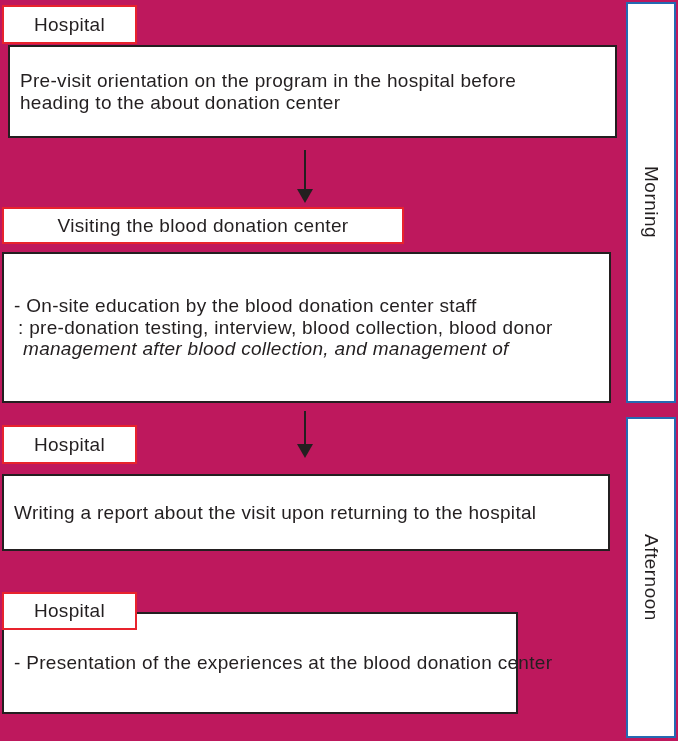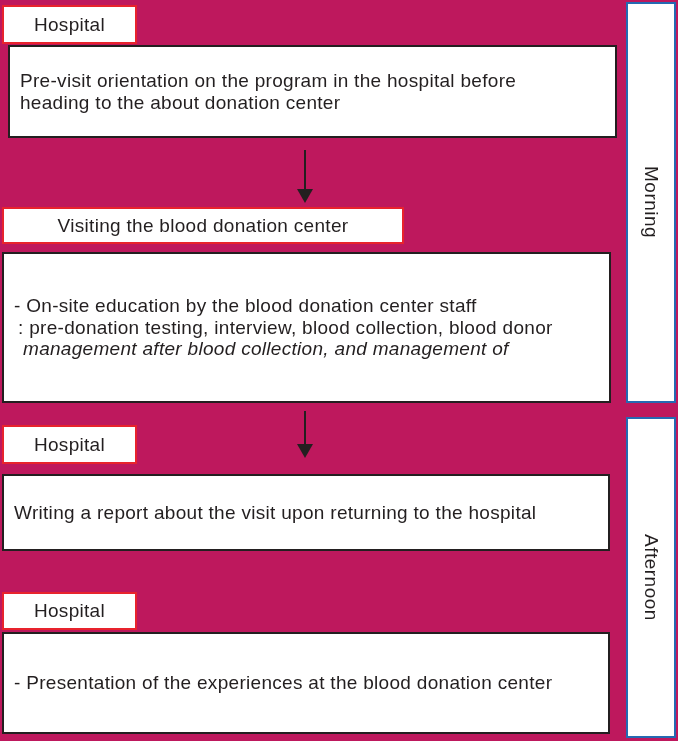--- a/index.html
+++ b/index.html
@@ -26,21 +26,21 @@
     display:flex; flex-direction:column; justify-content:center;
     padding:4px 8px 4px 10px; font-size:19px; line-height:21.5px;
     letter-spacing:0.3px;
   }
   .box .ln { white-space:nowrap; }
   .ind-a { margin-left:4px; }
   .ind-b { margin-left:9px;font-style:italic; }
   .box1 { left:8px; top:45px;  width:609px; height:93px;  }
   .box2 { left:2px; top:252px; width:609px; height:151px; }
   .box3 { left:2px; top:466px; width:608px; height:77px;margin-top:8px;  }
-  .box4 { left:2px; top:632px; width:608px; height:102px; }
+  .box4 { left:2px; top:612px; width:516px; height:102px; }
   
   .arrow { position:absolute; width:16px; display:flex; flex-direction:column; align-items:center; z-index:1; }
   .arrow .stem { width:2px; background:var(--ink,#231f20); }
   .arrow .head {
     width:0; height:0;
     border-left:8px solid transparent; border-right:8px solid transparent;
     border-top:14px solid var(--ink,#231f20);
   }
   .arr1 { left:297px; top:150px; } .arr1 .stem { height:39px; }
   .arr2 { left:297px; top:411px; } .arr2 .stem { height:33px; }

